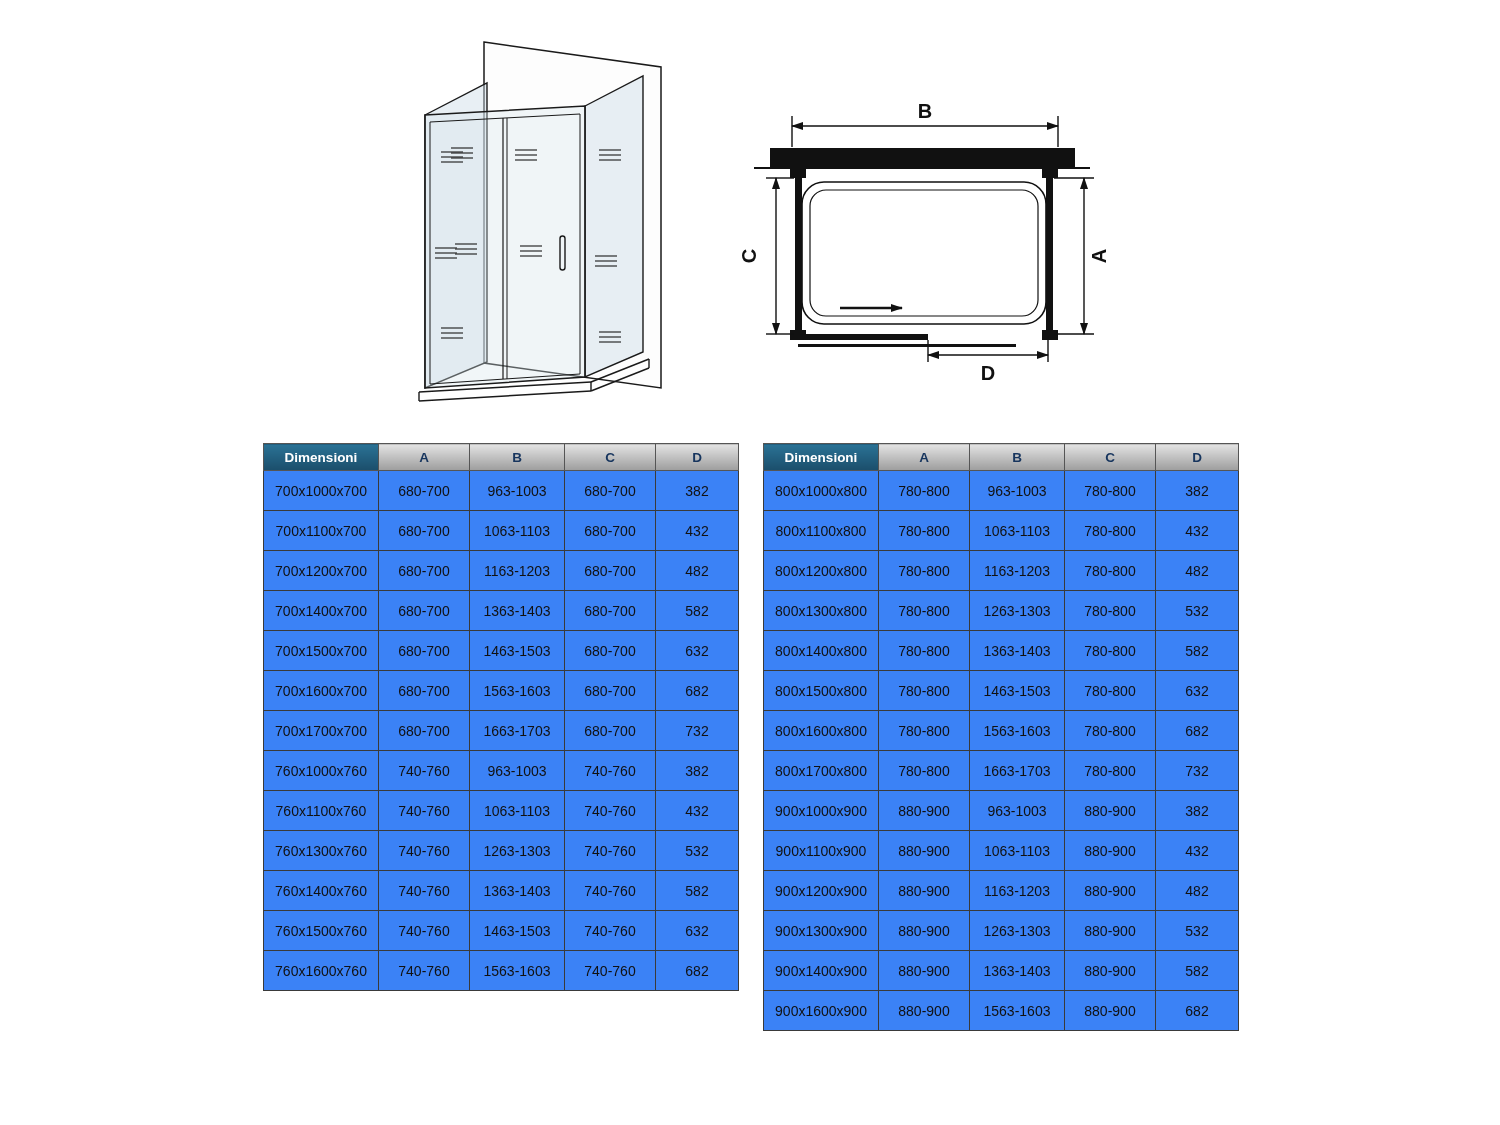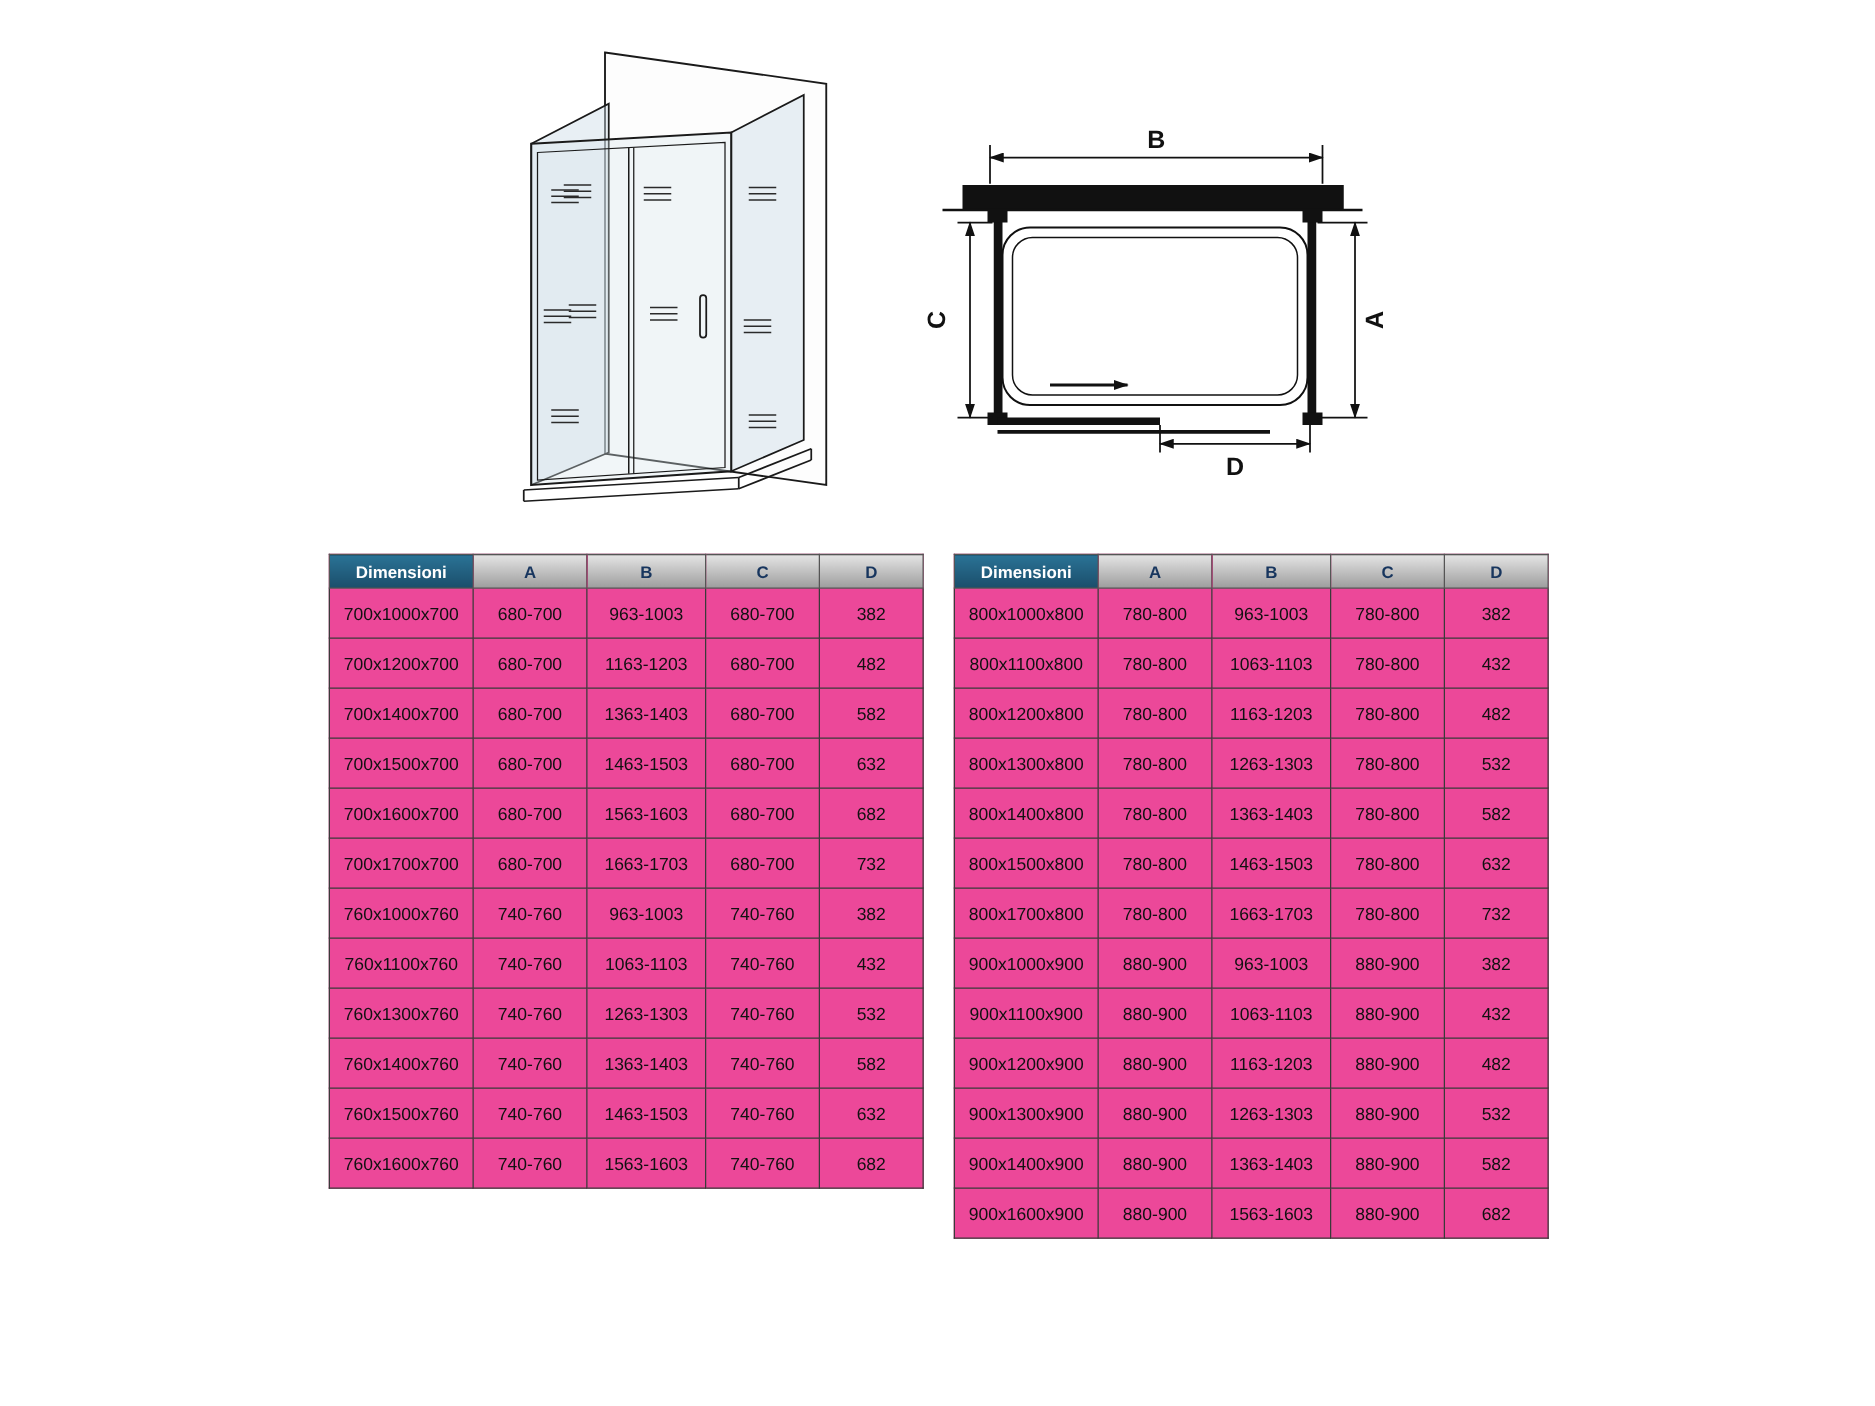--- a/index.html
+++ b/index.html
@@ -11,21 +11,21 @@
   }
   #iso  { position:absolute; left:395px; top:20px; }
   #plan { position:absolute; left:740px; top:78px; }
 
   svg text { font-family:"Liberation Sans", sans-serif; font-size:20px; font-weight:600; fill:#111; }
 
   .tbl-wrap { position:absolute; top:443px; }
   #table-left-wrap  { left:263px; }
   #table-right-wrap { left:763px; }
 
-  table.dims { border-collapse:collapse; table-layout:fixed; background:#ec4899; }
+  table.dims { border-collapse:collapse; table-layout:fixed; background:#3b82f6; }
   #table-left  { width:462px; }
   #table-right { width:472px; }
 
   table.dims th, table.dims td {
     border:1px solid #3a3a3a;
     text-align:center; vertical-align:middle;
     overflow:hidden; white-space:nowrap;
   }
   table.dims th:nth-child(1), table.dims td:nth-child(1) { width:112px; }
   table.dims th:nth-child(2), table.dims td:nth-child(2) { width:88px; }
@@ -160,20 +160,27 @@
       </thead>
       <tbody>
         <tr>
           <td>700x1000x700</td>
           <td>680-700</td>
           <td>963-1003</td>
           <td>680-700</td>
           <td>382</td>
         </tr>
         <tr>
+          <td>700x1100x700</td>
+          <td>680-700</td>
+          <td>1063-1103</td>
+          <td>680-700</td>
+          <td>432</td>
+        </tr>
+        <tr>
           <td>700x1200x700</td>
           <td>680-700</td>
           <td>1163-1203</td>
           <td>680-700</td>
           <td>482</td>
         </tr>
         <tr>
           <td>700x1400x700</td>
           <td>680-700</td>
           <td>1363-1403</td>
@@ -295,20 +302,27 @@
           <td>582</td>
         </tr>
         <tr>
           <td>800x1500x800</td>
           <td>780-800</td>
           <td>1463-1503</td>
           <td>780-800</td>
           <td>632</td>
         </tr>
         <tr>
+          <td>800x1600x800</td>
+          <td>780-800</td>
+          <td>1563-1603</td>
+          <td>780-800</td>
+          <td>682</td>
+        </tr>
+        <tr>
           <td>800x1700x800</td>
           <td>780-800</td>
           <td>1663-1703</td>
           <td>780-800</td>
           <td>732</td>
         </tr>
         <tr>
           <td>900x1000x900</td>
           <td>880-900</td>
           <td>963-1003</td>

